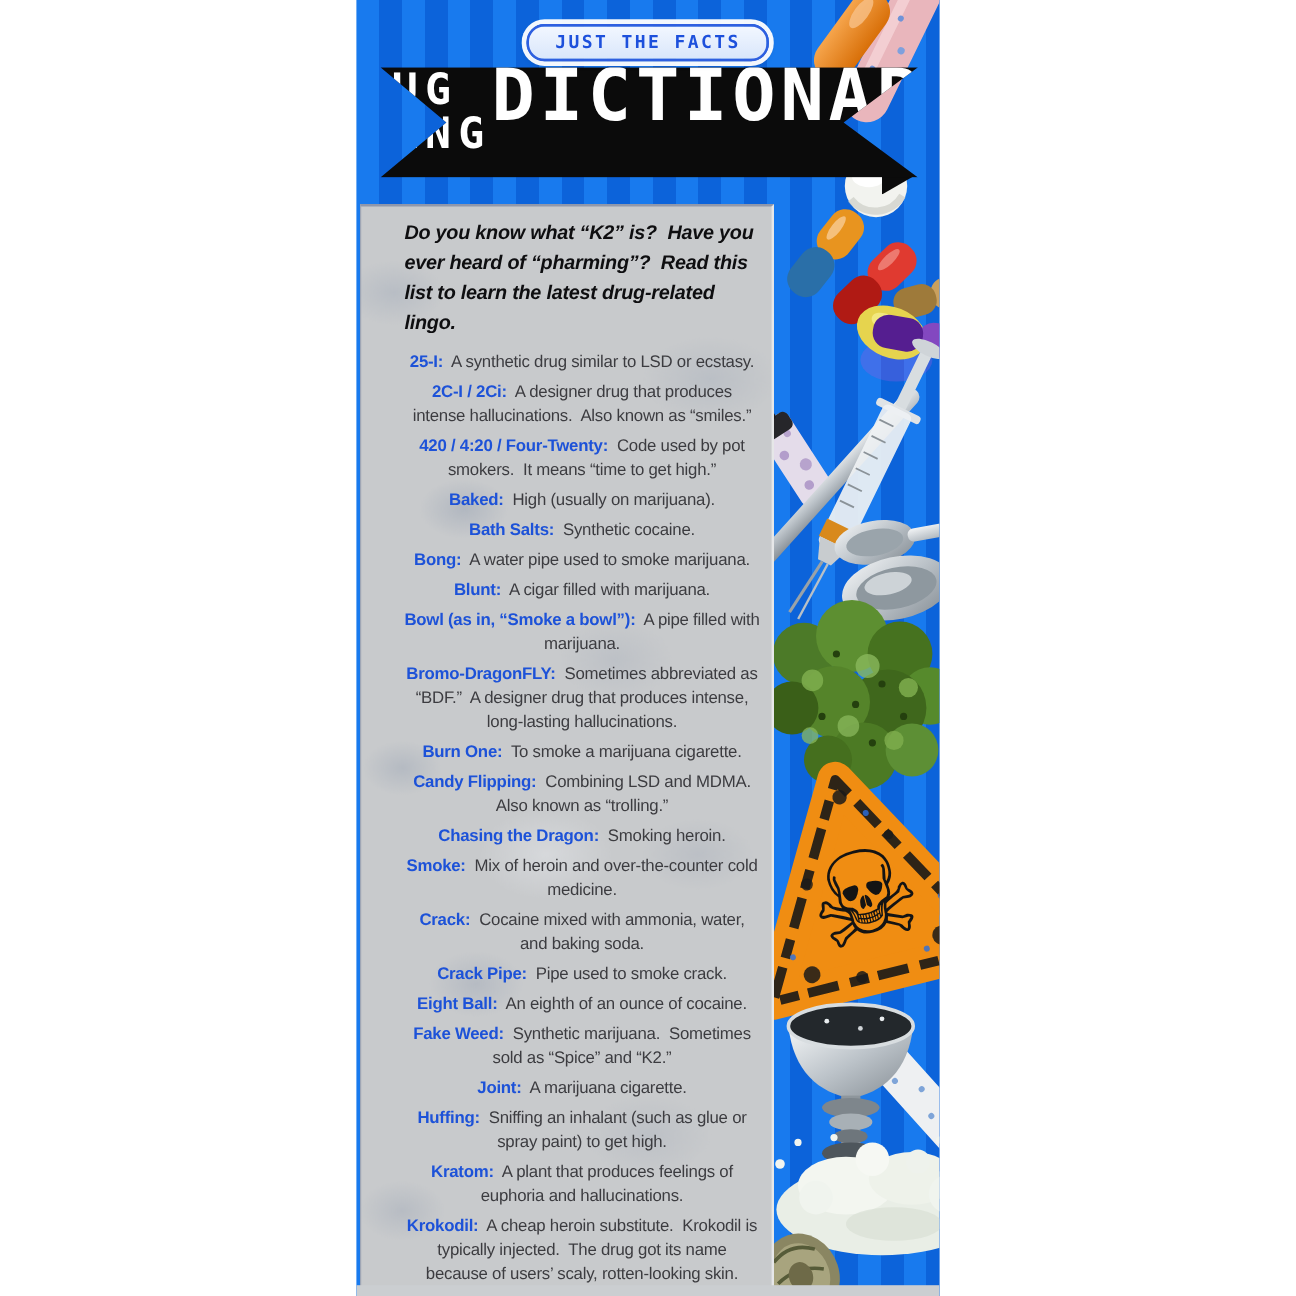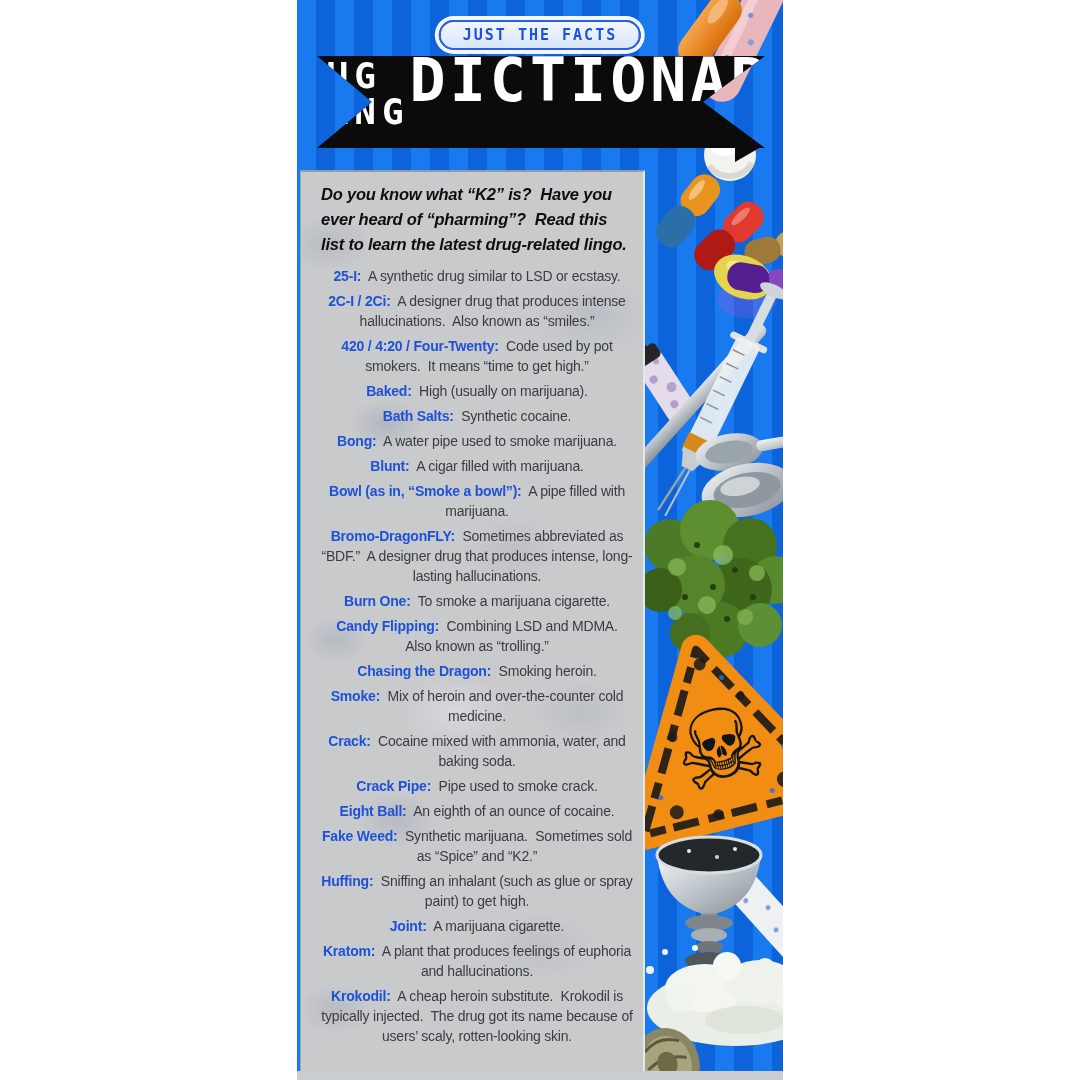--- a/index.html
+++ b/index.html
@@ -40,21 +40,21 @@
     font-family:"DejaVu Sans Mono", monospace;font-weight:bold;color:#ffffff;
     font-size:60px;line-height:48px;letter-spacing:4px;
   }
   .ribbon-fold{
     position:absolute;z-index:2;left:438px;top:147px;width:26px;height:15px;
     background:#0b0b0b;clip-path:polygon(0 0,100% 0,0 100%);
   }
   
   .panel{
     position:absolute;z-index:2;left:3px;top:170px;width:345px;height:902px;
-    box-sizing:border-box;padding:10px 10px 0 20px;overflow:hidden;
+    box-sizing:border-box;padding:10px 10px 0 36px;overflow:hidden;
     border-top:2px solid rgba(40,60,110,.35);
     border-left:1px solid rgba(40,60,110,.25);
     border-right:2px solid rgba(255,255,255,.55);
     background:
       radial-gradient(ellipse 70px 45px at 8% 8%,  rgba(150,162,180,.32), transparent 60%),
       radial-gradient(ellipse 95px 60px at 85% 16%, rgba(148,160,178,.26), transparent 60%),
       radial-gradient(ellipse 60px 40px at 25% 28%, rgba(125,140,165,.30), transparent 62%),
       radial-gradient(ellipse 80px 55px at 62% 42%, rgba(150,160,178,.22), transparent 60%),
       radial-gradient(ellipse 55px 38px at 10% 52%, rgba(130,145,168,.28), transparent 60%),
       radial-gradient(ellipse 78px 50px at 82% 60%, rgba(148,158,176,.24), transparent 60%),
@@ -325,23 +325,23 @@
   <p class="entry"><span class="term">Smoke:</span><span class="def">  Mix of heroin and over-the-counter cold medicine.</span></p>
 
   <p class="entry"><span class="term">Crack:</span><span class="def">  Cocaine mixed with ammonia, water, and baking soda.</span></p>
 
   <p class="entry"><span class="term">Crack Pipe:</span><span class="def">  Pipe used to smoke crack.</span></p>
 
   <p class="entry"><span class="term">Eight Ball:</span><span class="def">  An eighth of an ounce of cocaine.</span></p>
 
   <p class="entry"><span class="term">Fake Weed:</span><span class="def">  Synthetic marijuana.  Sometimes sold as “Spice” and “K2.”</span></p>
 
+  <p class="entry"><span class="term">Joint:</span><span class="def">  A marijuana cigarette.</span></p>
+
   <p class="entry"><span class="term">Huffing:</span><span class="def">  Sniffing an inhalant (such as glue or spray paint) to get high.</span></p>
-
-  <p class="entry"><span class="term">Joint:</span><span class="def">  A marijuana cigarette.</span></p>
 
 
   <p class="entry"><span class="term">Kratom:</span><span class="def">  A plant that produces feelings of euphoria and hallucinations.</span></p>
 
   <p class="entry"><span class="term">Krokodil:</span><span class="def">  A cheap heroin substitute.  Krokodil is typically injected.  The drug got its name because of users’ scaly, rotten-looking skin.</span></p>
 </div>
     </div>
 
     <div class="bottom-strip"></div>
   </div>

